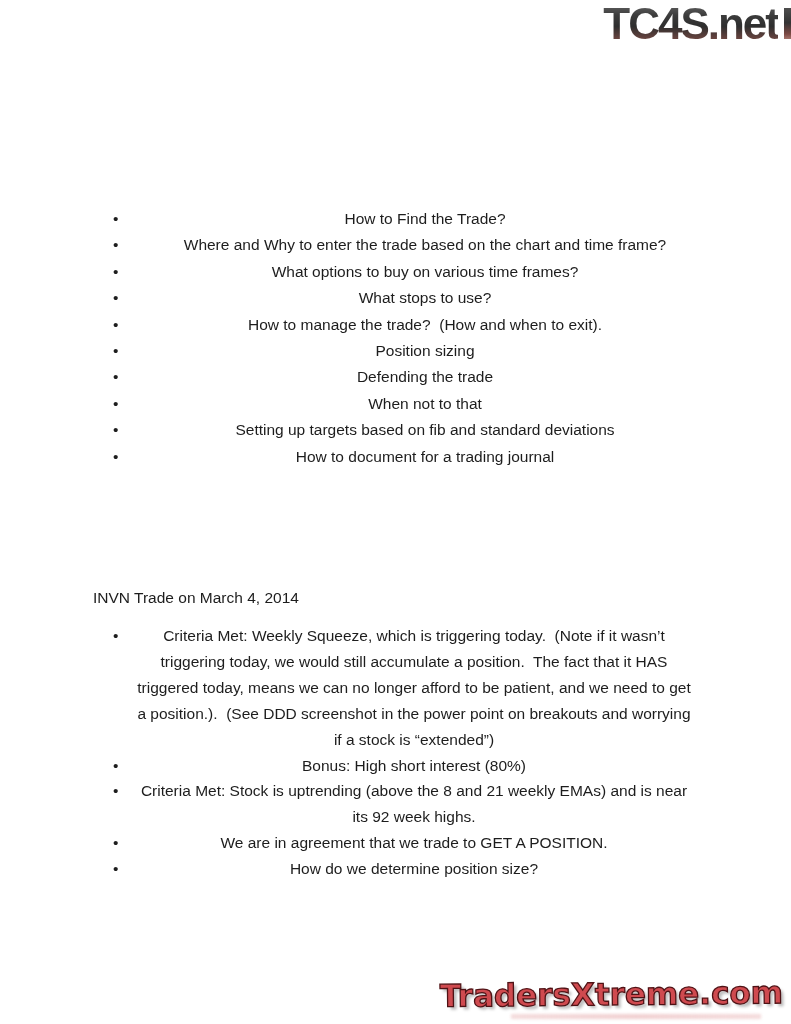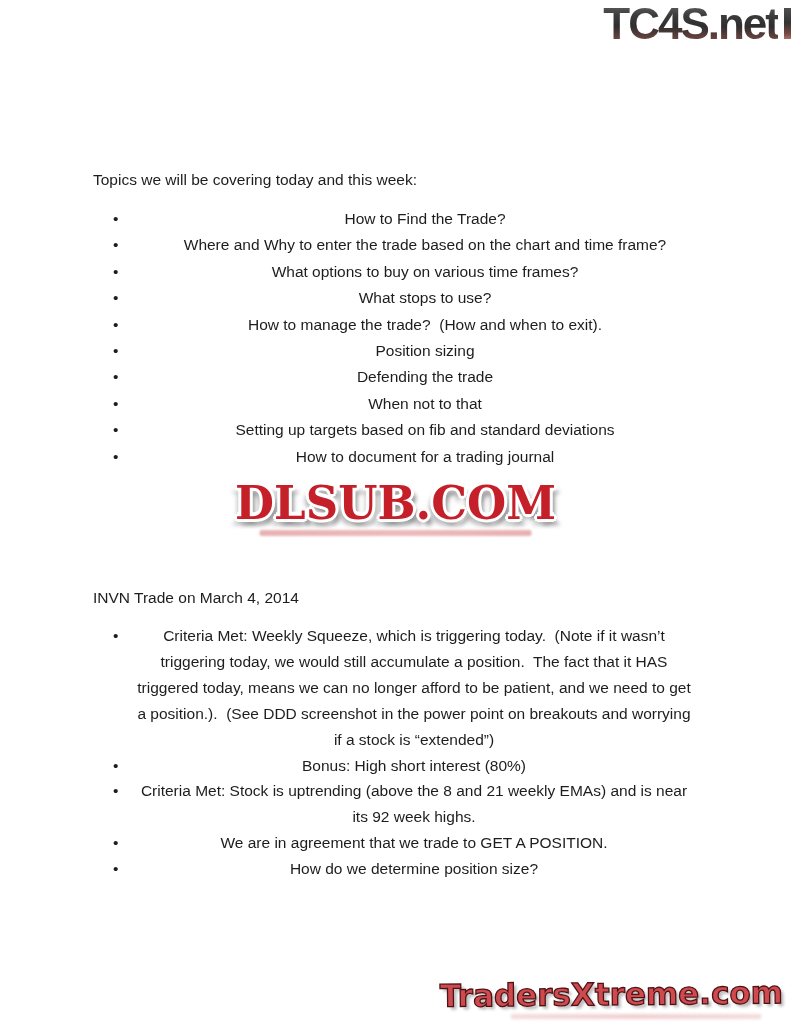--- a/index.html
+++ b/index.html
@@ -68,21 +68,20 @@
 </style>
 </head>
 <body>
 
 <div class="page">
 
   <div class="header-logo">TC4S.net</div>
   <div class="header-sliver"></div>
 
 
-  <div class="line topics-heading">Topics we will be covering today and this week:</div>
 
   <ul class="doc-list list1">
     <li>
       <span class="blt">•</span>
       <span class="li-text">How to Find the Trade?</span>
     </li>
     <li>
       <span class="blt">•</span>
       <span class="li-text">Where and Why to enter the trade based on the chart and time frame?</span>
     </li>
@@ -113,24 +112,20 @@
     <li>
       <span class="blt">•</span>
       <span class="li-text">Setting up targets based on fib and standard deviations</span>
     </li>
     <li>
       <span class="blt">•</span>
       <span class="li-text">How to document for a trading journal</span>
     </li>
   </ul>
 
-  <div class="dlsub">
-    <div class="dlsub-text">DLSUB.COM</div>
-    <div class="dlsub-reflect"></div>
-  </div>
 
   <div class="line invn-heading">INVN Trade on March 4, 2014</div>
 
   <ul class="doc-list list2">
     <li>
       <span class="blt">•</span>
       <span class="li-text">Criteria Met: Weekly Squeeze, which is triggering today.  (Note if it wasn’t triggering today, we would still accumulate a position.  The fact that it HAS triggered today, means we can no longer afford to be patient, and we need to get a position.).  (See DDD screenshot in the power point on breakouts and worrying if a stock is “extended”)</span>
     </li>
     <li>
       <span class="blt">•</span>

